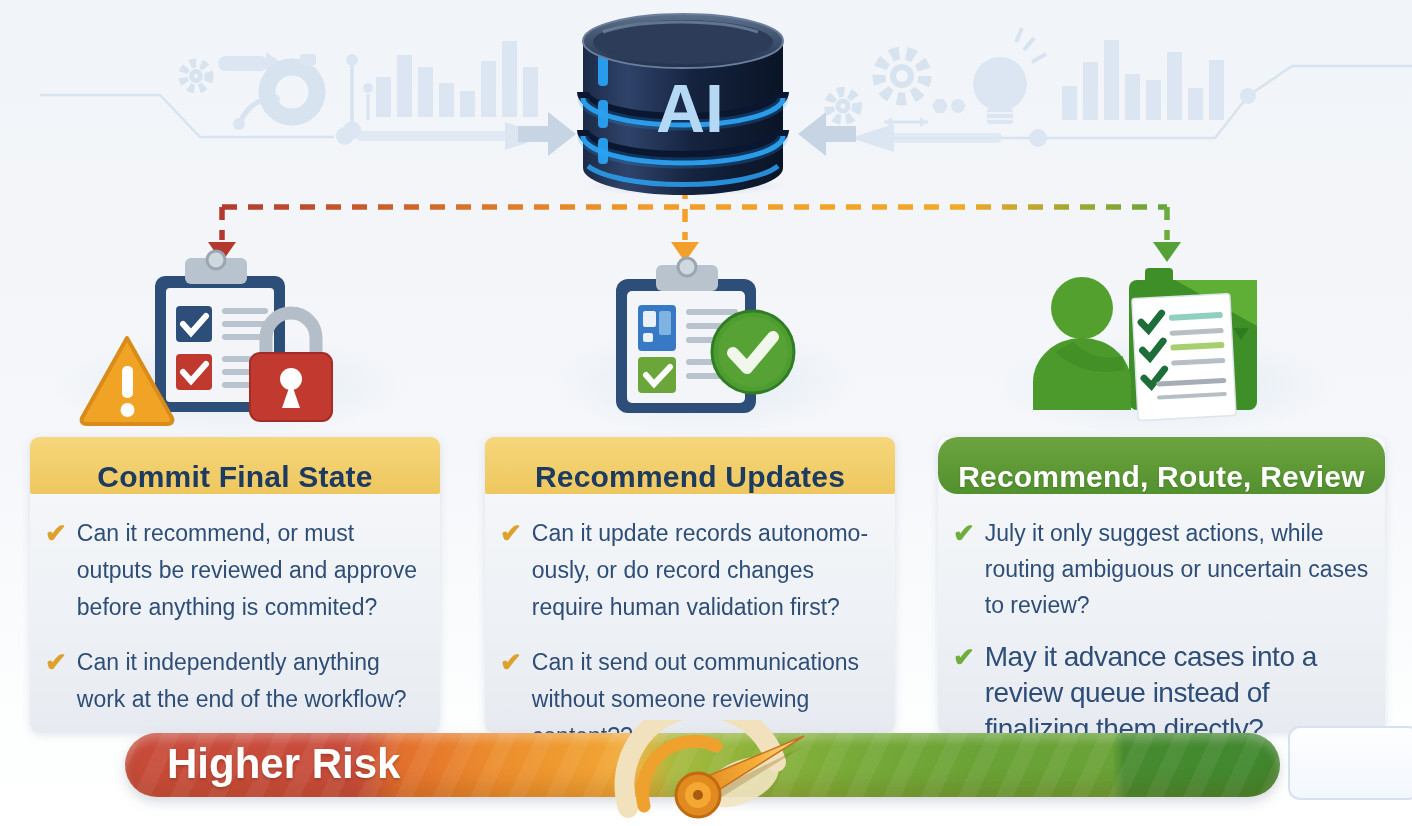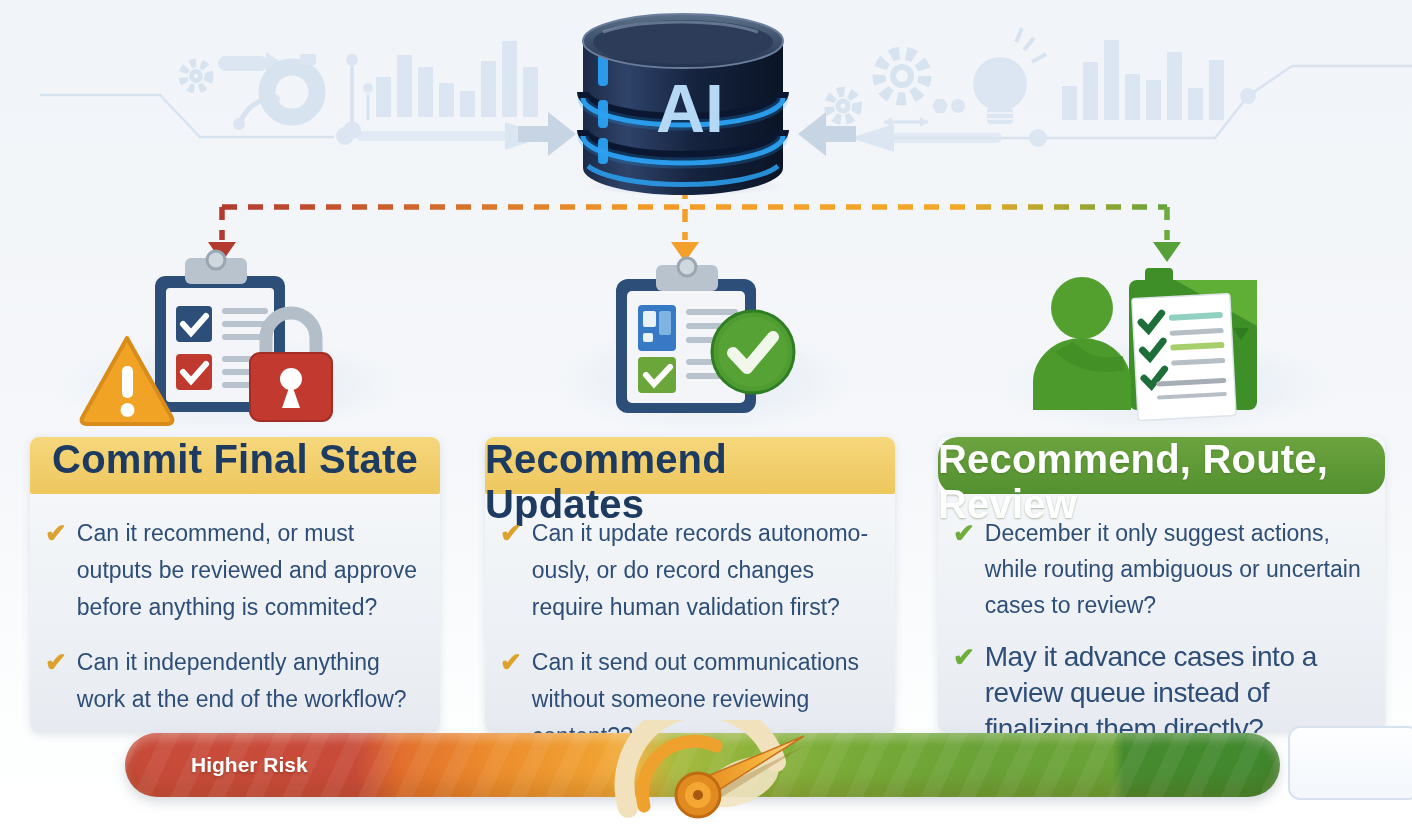--- a/index.html
+++ b/index.html
@@ -26,22 +26,22 @@
     background:radial-gradient(closest-side,#c8d3e0,rgba(200,211,224,0));z-index:2}
   .side-arrow{z-index:2}
 
   
   .icon-grp{z-index:3}
 
   
   .card{position:absolute;top:437px;height:296px;z-index:2;border-radius:9px;
     background:linear-gradient(180deg,#f7f9fb 0%,#eef1f5 60%,#e7ebf1 100%);
     box-shadow:0 2px 8px rgba(120,140,170,.20);}
-  .card-header{height:57px;border-radius:9px 9px 2px 2px;display:flex;align-items:flex-start;justify-content:center;
-    font-size:40px;font-weight:bold;letter-spacing:.2px;}
+  .card-header{height:57px;border-radius:9px 9px 2px 2px;display:flex;align-items:flex-end;justify-content:center;
+    font-size:30px;font-weight:bold;letter-spacing:.2px;}
   .card-header.yellow{background:linear-gradient(180deg,var(--header-yellow-1,#f6d77c),var(--header-yellow-2,#eec75e));
     color:var(--title-navy,#1d3b60);}
   .card-header.green{background:linear-gradient(180deg,var(--header-green-1,#6ca43f),var(--header-green-2,#53902f));
     color:var(--title-white,#ffffff);text-shadow:0 1px 2px rgba(40,80,20,.35);border-radius:20px;}
   .card-body{padding:21px 8px 0 15px;}
   .bullet{display:flex;gap:10px;margin-bottom:18px;font-size:23px;line-height:37px;
     color:var(--bullet-text,#2e4e77);}
   .bullet .chk{font-size:26px;font-weight:bold;line-height:37px;}
   .chk.gold{color:var(--check-gold,#dda22d);}
   .chk.green{color:var(--check-green,#6fae3c);}
@@ -53,22 +53,22 @@
     background:linear-gradient(90deg,
       var(--risk-red,#c84b3a) 0%,var(--risk-red,#c84b3a) 20%,
       #e2702c 24%,var(--risk-orange,#ec8d2d) 32%,
       #f0a232 41%,var(--risk-yellow,#f2ae3c) 44%,
       var(--risk-yellowgreen,#a8ba3e) 47.5%,#8ab23a 55%,
       #77aa38 63%,var(--risk-green,#69a236) 74%,var(--risk-green,#69a236) 85.5%,
       var(--risk-darkgreen,#478b2f) 86.5%,#3f872e 100%);
     box-shadow:inset 0 -12px 18px rgba(110,55,0,.18),inset 0 6px 10px rgba(255,255,255,.28),0 5px 12px rgba(140,150,165,.35);}
   .risk-bar::after{content:"";position:absolute;inset:0;border-radius:inherit;
     background:repeating-linear-gradient(115deg,rgba(255,255,255,.06) 0 16px,rgba(255,255,255,0) 16px 34px);}
-  .risk-label{position:absolute;top:50%;transform:translateY(-52%);font-size:21px;font-weight:bold;color:#fff;
-    text-shadow:0 2px 3px rgba(90,40,10,.35);z-index:5;margin-left:24px;}
+  .risk-label{position:absolute;top:50%;transform:translateY(-52%);font-size:42px;font-weight:bold;color:#fff;
+    text-shadow:0 2px 3px rgba(90,40,10,.35);z-index:5;}
   .risk-label.left{left:42px}
   .risk-label.right{right:56px}
   .gauge{left:606px;top:720px;z-index:6}
 
   .corner-panel{left:1288px;top:726px;width:128px;height:70px;border-radius:12px;z-index:2;
     background:linear-gradient(180deg,#fdfeff,#f3f7fc);border:2px solid #d6e2ef;}
 </style>
 </head>
 <body>
 
@@ -345,21 +345,21 @@
     </div>
   </div>
 
   <div class="card card3" style="left:938px;width:447px">
     <div class="card-header green">
       <span>Recommend, Route, Review</span>
     </div>
     <div class="card-body">
       <div class="bullet">
         <span class="chk green">✔</span>
-        <span>December it only suggest actions, while routing ambiguous or uncertain cases to review?</span>
+        <span>July it only suggest actions, while routing ambiguous or uncertain cases to review?</span>
       </div>
       <div class="bullet">
         <span class="chk green">✔</span>
         <span class="squeeze">May it advance cases into a review queue instead of finalizing them directly?</span>
       </div>
     </div>
   </div>
 
   <div class="abs corner-panel"></div>
 

